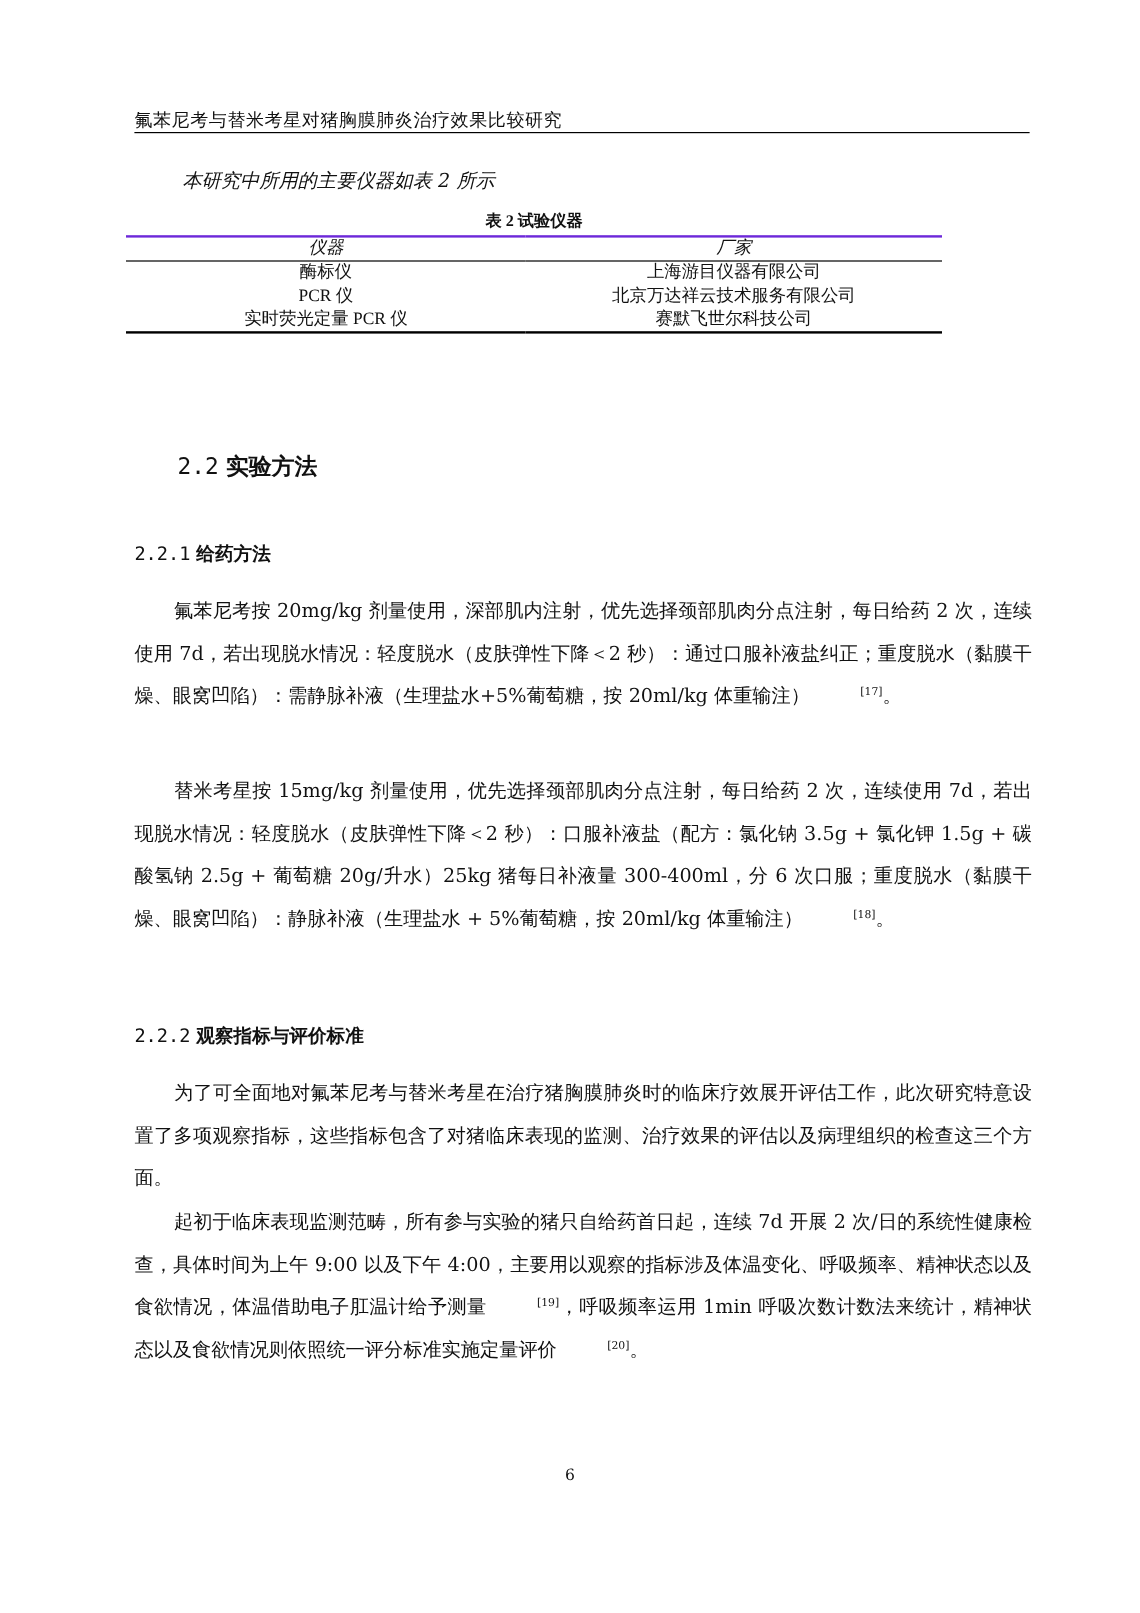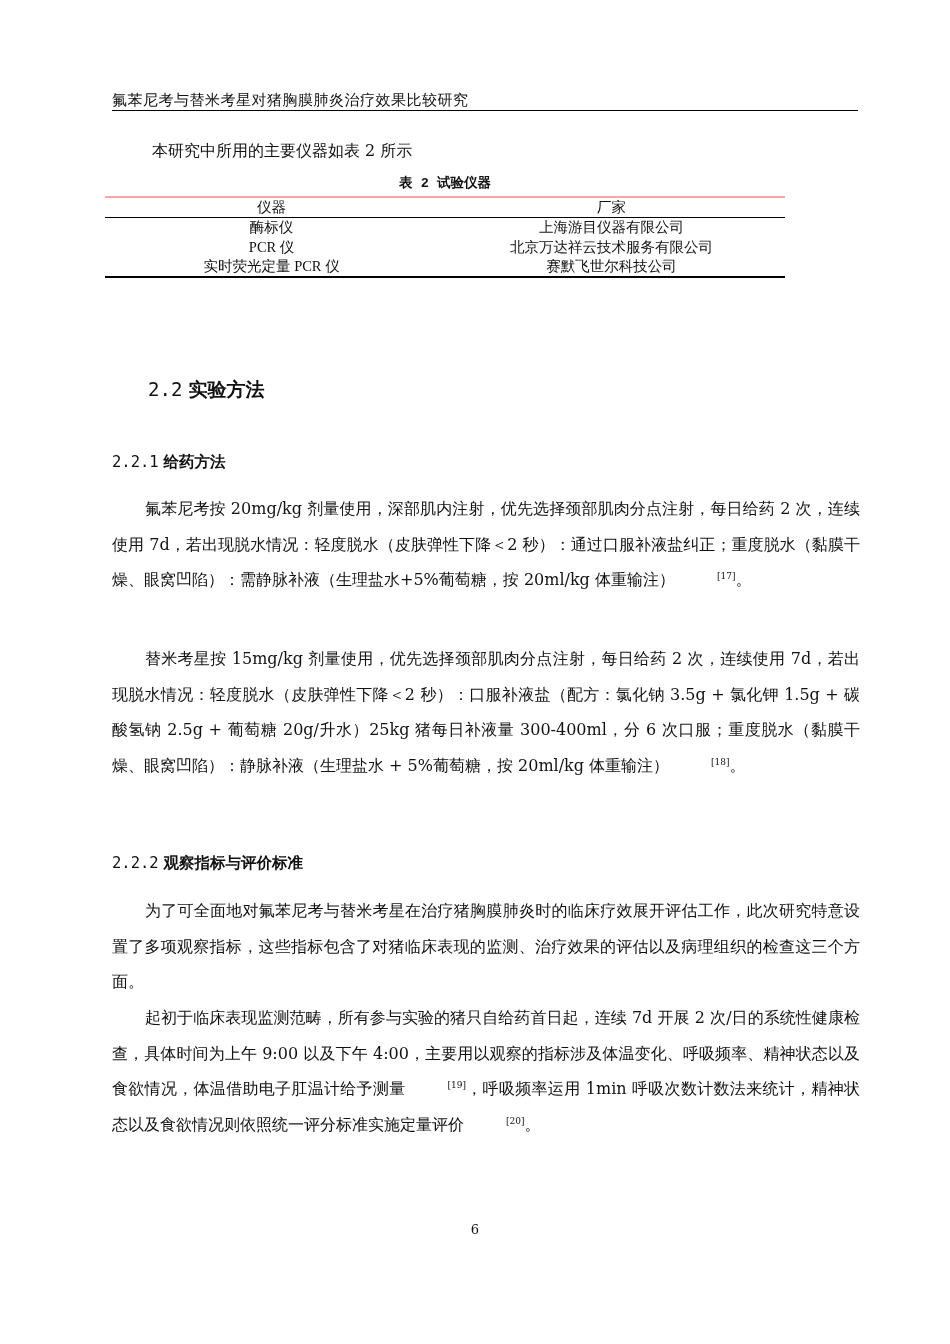--- a/index.html
+++ b/index.html
@@ -2,26 +2,26 @@
 <html><head>
 <meta charset="utf-8">
 <style>
   html, body { margin:0; padding:0; background:#ffffff; }
   body { width:950px; height:1344px; position:relative; overflow:hidden;
          font-family:"DejaVu Serif","Liberation Serif",serif; color:#111; }
   .page-header { position:absolute; left:112px; top:90px; width:746px; 
          font-size:15px; line-height:20px; letter-spacing:0.5px; }
   .header-rule { position:absolute; left:112px; top:110px; width:746px; height:0;
          border-top:1.5px solid #000; }
-  .intro { position:absolute; left:152px; top:140px; font-size:16px; line-height:22px; }
+  .intro { position:absolute; left:152px; top:140px; font-size:16px; line-height:22px;font-style:italic; }
   .table-caption { position:absolute; left:105px; top:175px; width:680px; text-align:center;
-         font-family:Liberation Mono, monospace; font-weight:bold; font-size:13.5px; line-height:18px; }
+         font-family:Liberation Serif, serif; font-weight:bold; font-size:13.5px; line-height:18px; }
   table.instr { position:absolute; left:105px; top:196px; width:680px; border-collapse:collapse;
          font-family:"Liberation Serif","DejaVu Serif",serif; font-size:14.5px; }
-  table.instr thead tr { border-top:2px solid #fca5a5; border-bottom:1.5px solid #000; }
+  table.instr thead tr { border-top:2px solid #6d28d9; border-bottom:1.5px solid #000;font-style:italic; }
   table.instr tbody tr:last-child { border-bottom:2px solid #000; }
   table.instr th, table.instr td { font-weight:normal; text-align:center; padding:0; line-height:19.3px; height:19.3px; }
   table.instr th.c1, table.instr td.c1 { width:49%; }
   .h2 { position:absolute; left:112px; top:376px; font-size:19px; line-height:26px;margin-left:36px; }
   .h3 { position:absolute; left:112px; font-size:15.5px; line-height:22px; }
   .num { font-family:"DejaVu Sans Mono","Liberation Mono",monospace; font-weight:normal; }
   .ht { font-family:"DejaVu Sans","Liberation Sans",sans-serif; font-weight:bold; }
   .para { position:absolute; left:112px; width:748px; font-size:16px; line-height:35.7px;
           text-indent:33px; text-align:justify; }
   sup { font-size:9px; vertical-align:super; line-height:0;padding-left:42px; }

